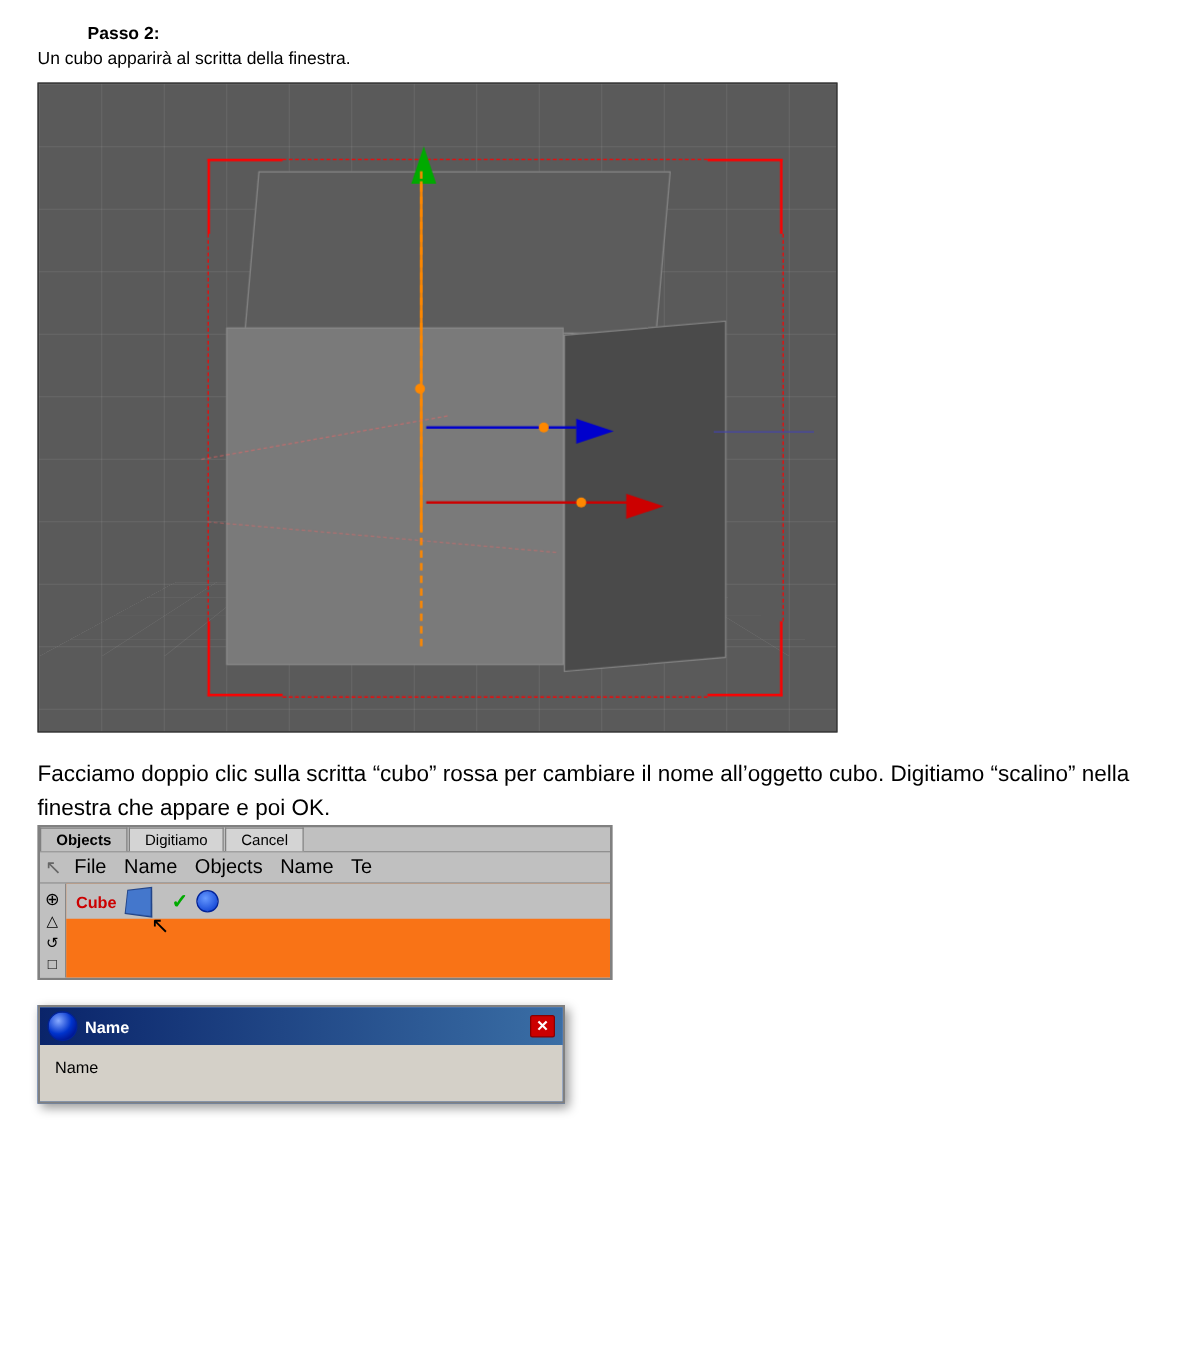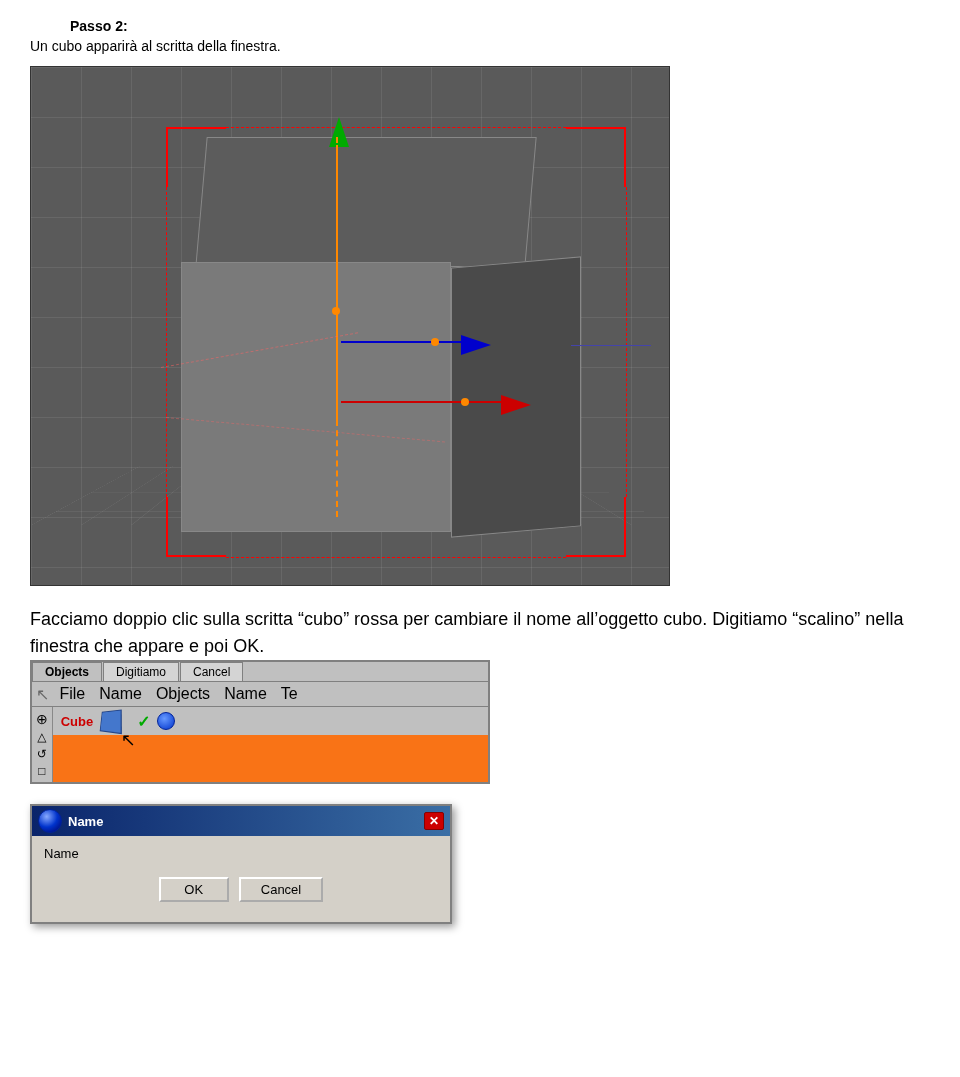--- a/index.html
+++ b/index.html
@@ -583,22 +583,18 @@
           <span class="dialog-sphere-icon"></span>
           <span>Name</span>
         </div>
         <div class="dialog-close-btn">✕</div>
       </div>
 
       <div class="dialog-content">
         <div class="dialog-row">
           <span class="dialog-label">Name</span>
         </div>
-        <div class="dialog-buttons">
-          <button class="dialog-btn">OK</button>
-          <button class="dialog-btn">Cancel</button>
-        </div>
       </div>
     </div>
 
   </div>
 
 </div>
 
 </body></html>

